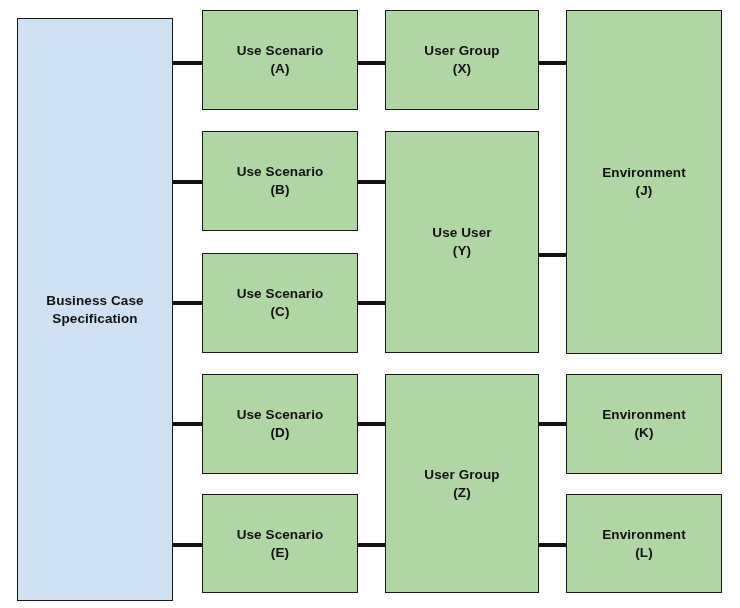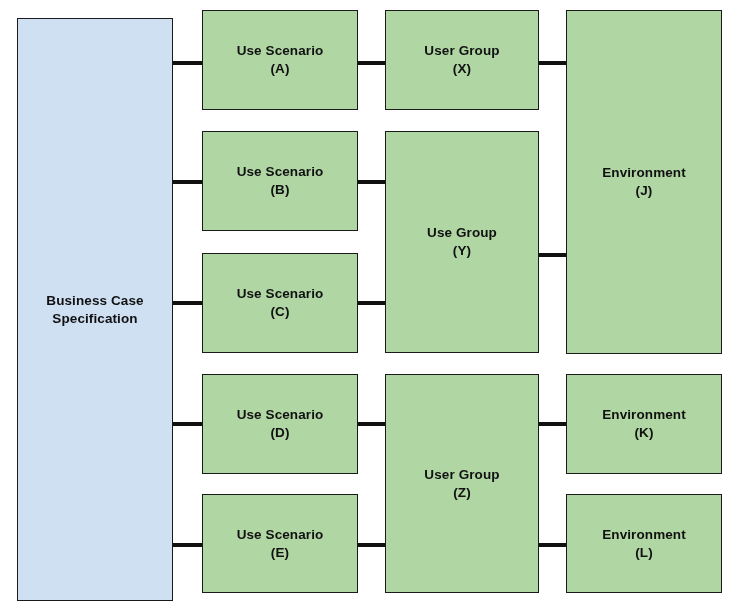--- a/index.html
+++ b/index.html
@@ -90,21 +90,21 @@
     </div>
     <div class="node green" style="left: 202px; top: 494px; width: 156px; height: 99px;">
       <span class="label">Use Scenario
 (E)</span>
     </div>
     <div class="node green" style="left: 385px; top: 10px; width: 154px; height: 100px;">
       <span class="label">User Group
 (X)</span>
     </div>
     <div class="node green" style="left: 385px; top: 131px; width: 154px; height: 222px;">
-      <span class="label">Use Group
+      <span class="label">Use User
 (Y)</span>
     </div>
     <div class="node green" style="left: 385px; top: 374px; width: 154px; height: 219px;">
       <span class="label">User Group
 (Z)</span>
     </div>
     <div class="node green" style="left: 566px; top: 10px; width: 156px; height: 344px;">
       <span class="label">Environment
 (J)</span>
     </div>

